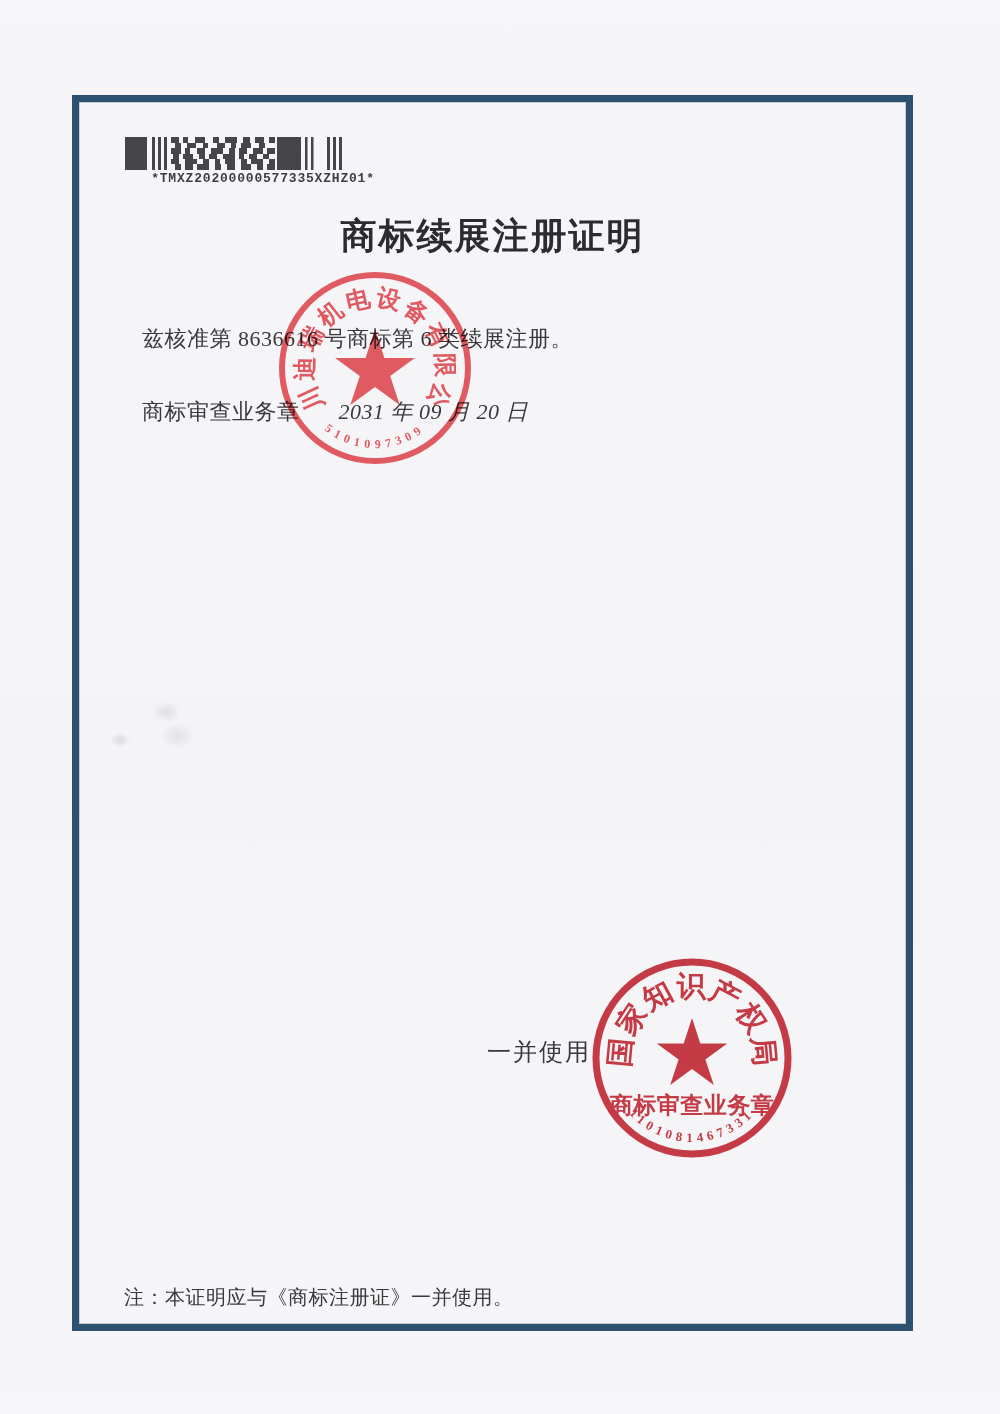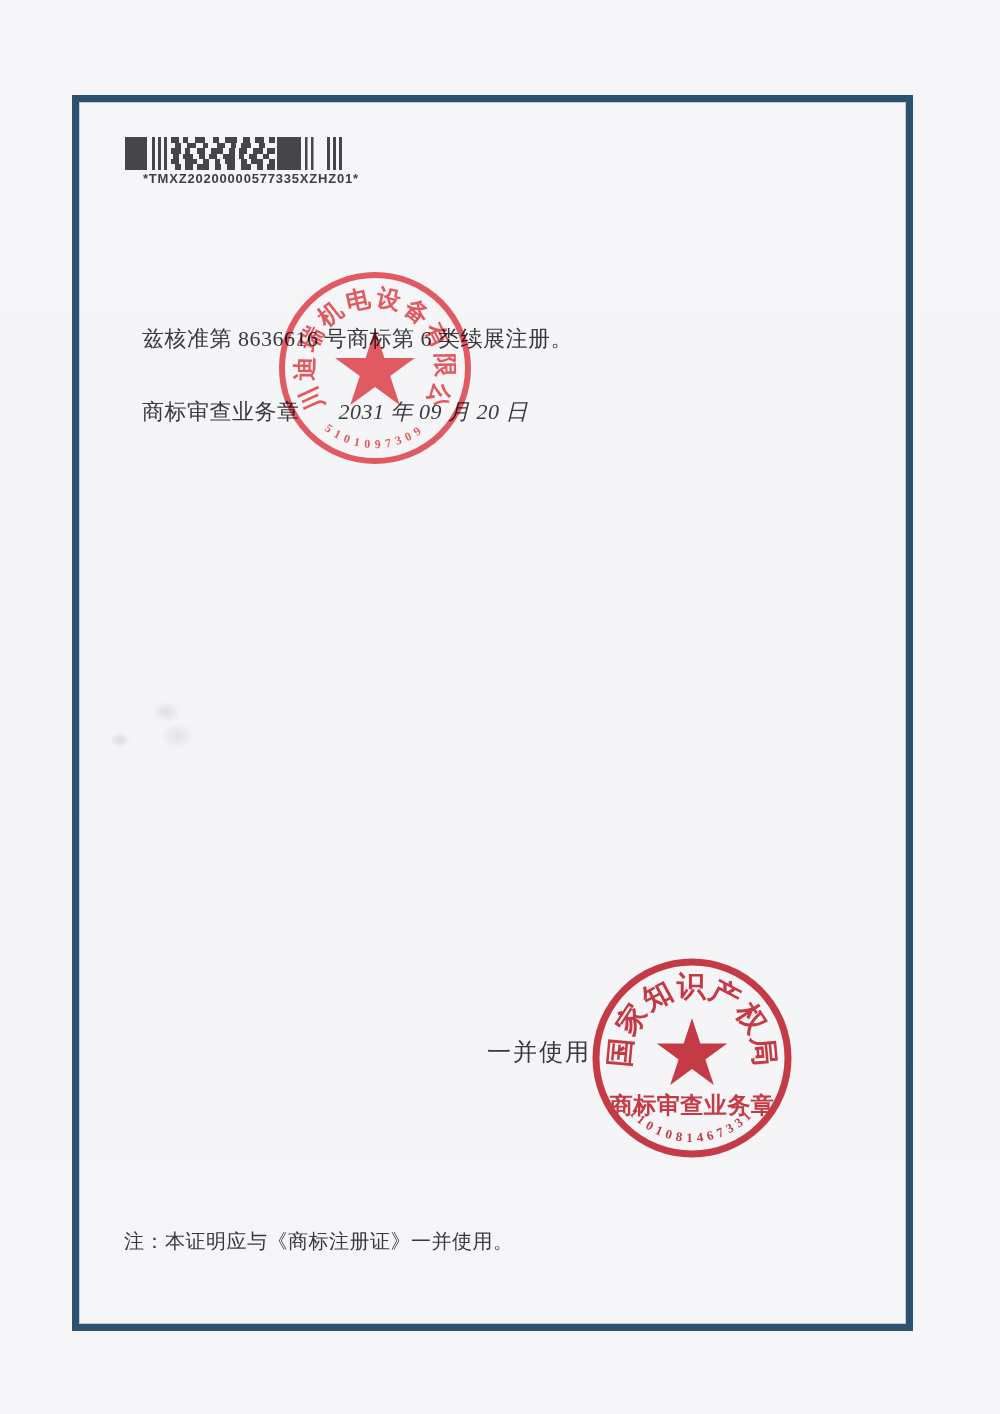--- a/index.html
+++ b/index.html
@@ -21,22 +21,22 @@
     border: 7px solid #2d5270;
     box-shadow: inset 0 0 0 1px rgba(45,82,112,.25);
   }
   .barcode {
     position: absolute; left: 125px; top: 137px;
     width: 222px; height: 33px;
     color: #46464a;
   }
   .barcode-text {
     position: absolute; left: 143px; top: 171px;
-    width: 240px; 
-    font-family: Liberation Sans, sans-serif;
+    width: 240px; text-align: center;
+    font-family: Liberation Mono, monospace;
     font-weight: bold; font-size: 13px; letter-spacing: 0.8px;
     color: #3e3e42;
   }
   .title {
     position: absolute; left: 79px; top: 212px; width: 827px;
     text-align: center;
     font-size: 36px; font-weight: 700; letter-spacing: 2px;
     color: #2c2c2f;
   }
   .body-line {
@@ -45,21 +45,21 @@
     white-space: nowrap;
   }
   .line1 { top: 324px; }
   .line2 { top: 397px; }
   .line2 .date { margin-left: 39px; font-style: italic; }
   .issuer {
     position: absolute; left: 487px; top: 1036px;
     font-size: 24px; color: #39393c; letter-spacing: 2px;
   }
   .footnote {
-    position: absolute; left: 124px; top: 1228px;
+    position: absolute; left: 124px; top: 1284px;
     font-size: 20px; color: #39393c; letter-spacing: 0.5px;
   }
   .seal {
     position: absolute;
     mix-blend-mode: multiply;
     pointer-events: none;
   }
   .company-seal { left: 265px; top: 258px; width: 220px; height: 220px; color: #e8474e; opacity: .88; }
   .authority-seal { left: 577px; top: 943px; width: 230px; height: 230px; color: #c9323e; opacity: .95; }
   .seal text { fill: currentColor; font-family: "Liberation Serif", "DejaVu Serif", serif; }
@@ -135,20 +135,21 @@
       <rect x="152" y="0" width="24" height="33"></rect>
       <rect x="180" y="0" width="2.5" height="33"></rect>
       <rect x="186" y="0" width="2.5" height="33"></rect>
       <rect x="202" y="0" width="3" height="33"></rect>
       <rect x="208" y="0" width="3" height="33"></rect>
       <rect x="214" y="0" width="3" height="33"></rect>
     </g>
   </svg>
   <div class="barcode-text">*TMXZ20200000577335XZHZ01*</div>
 
+  <h1 class="title">商标续展注册证明</h1>
 
   <p class="body-line line1">兹核准第 8636616 号商标第 6 类续展注册。</p>
 
   <p class="body-line line2">
     <span>商标审查业务章</span><span class="date">2031 年 09 月 20 日</span>
   </p>
 
   <div class="pencil-smudge"></div>
 
   <svg class="seal company-seal" viewBox="0 0 220 220">

